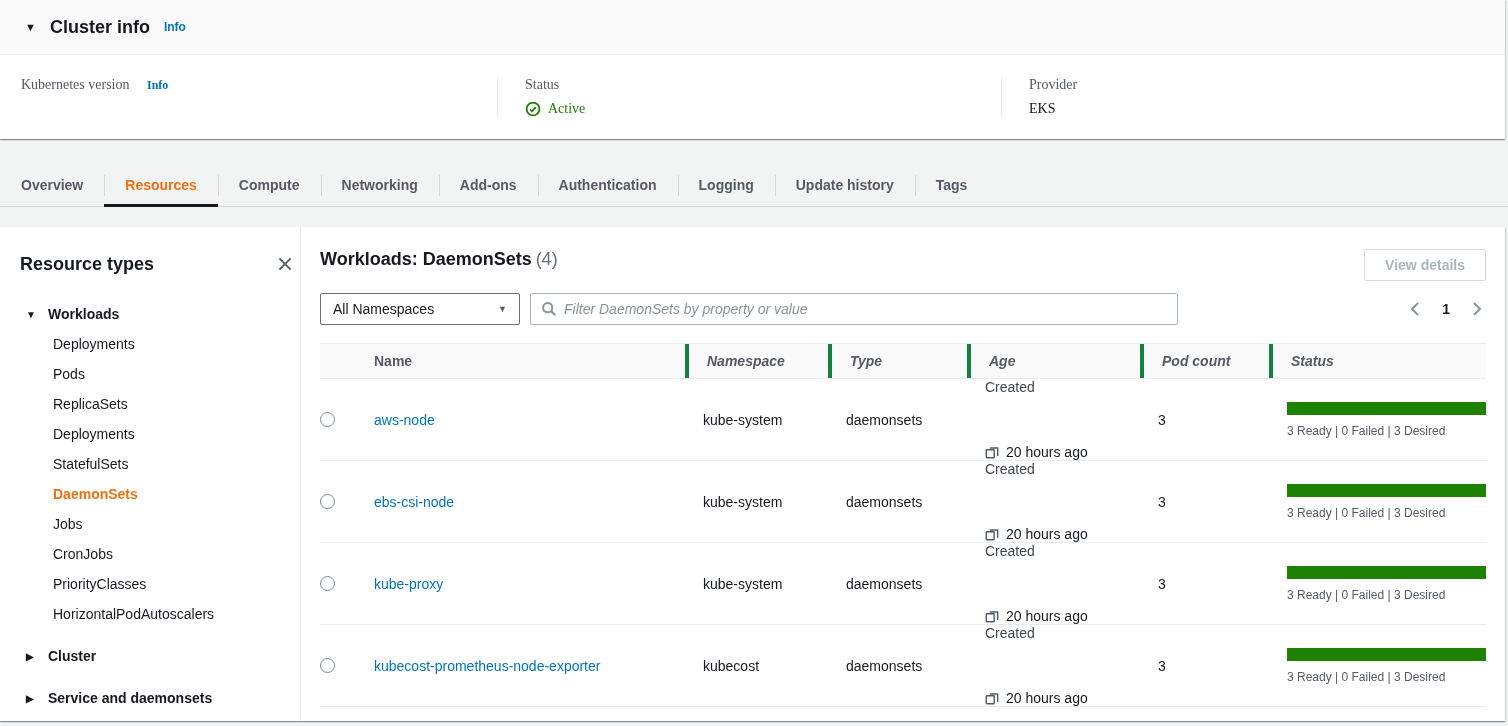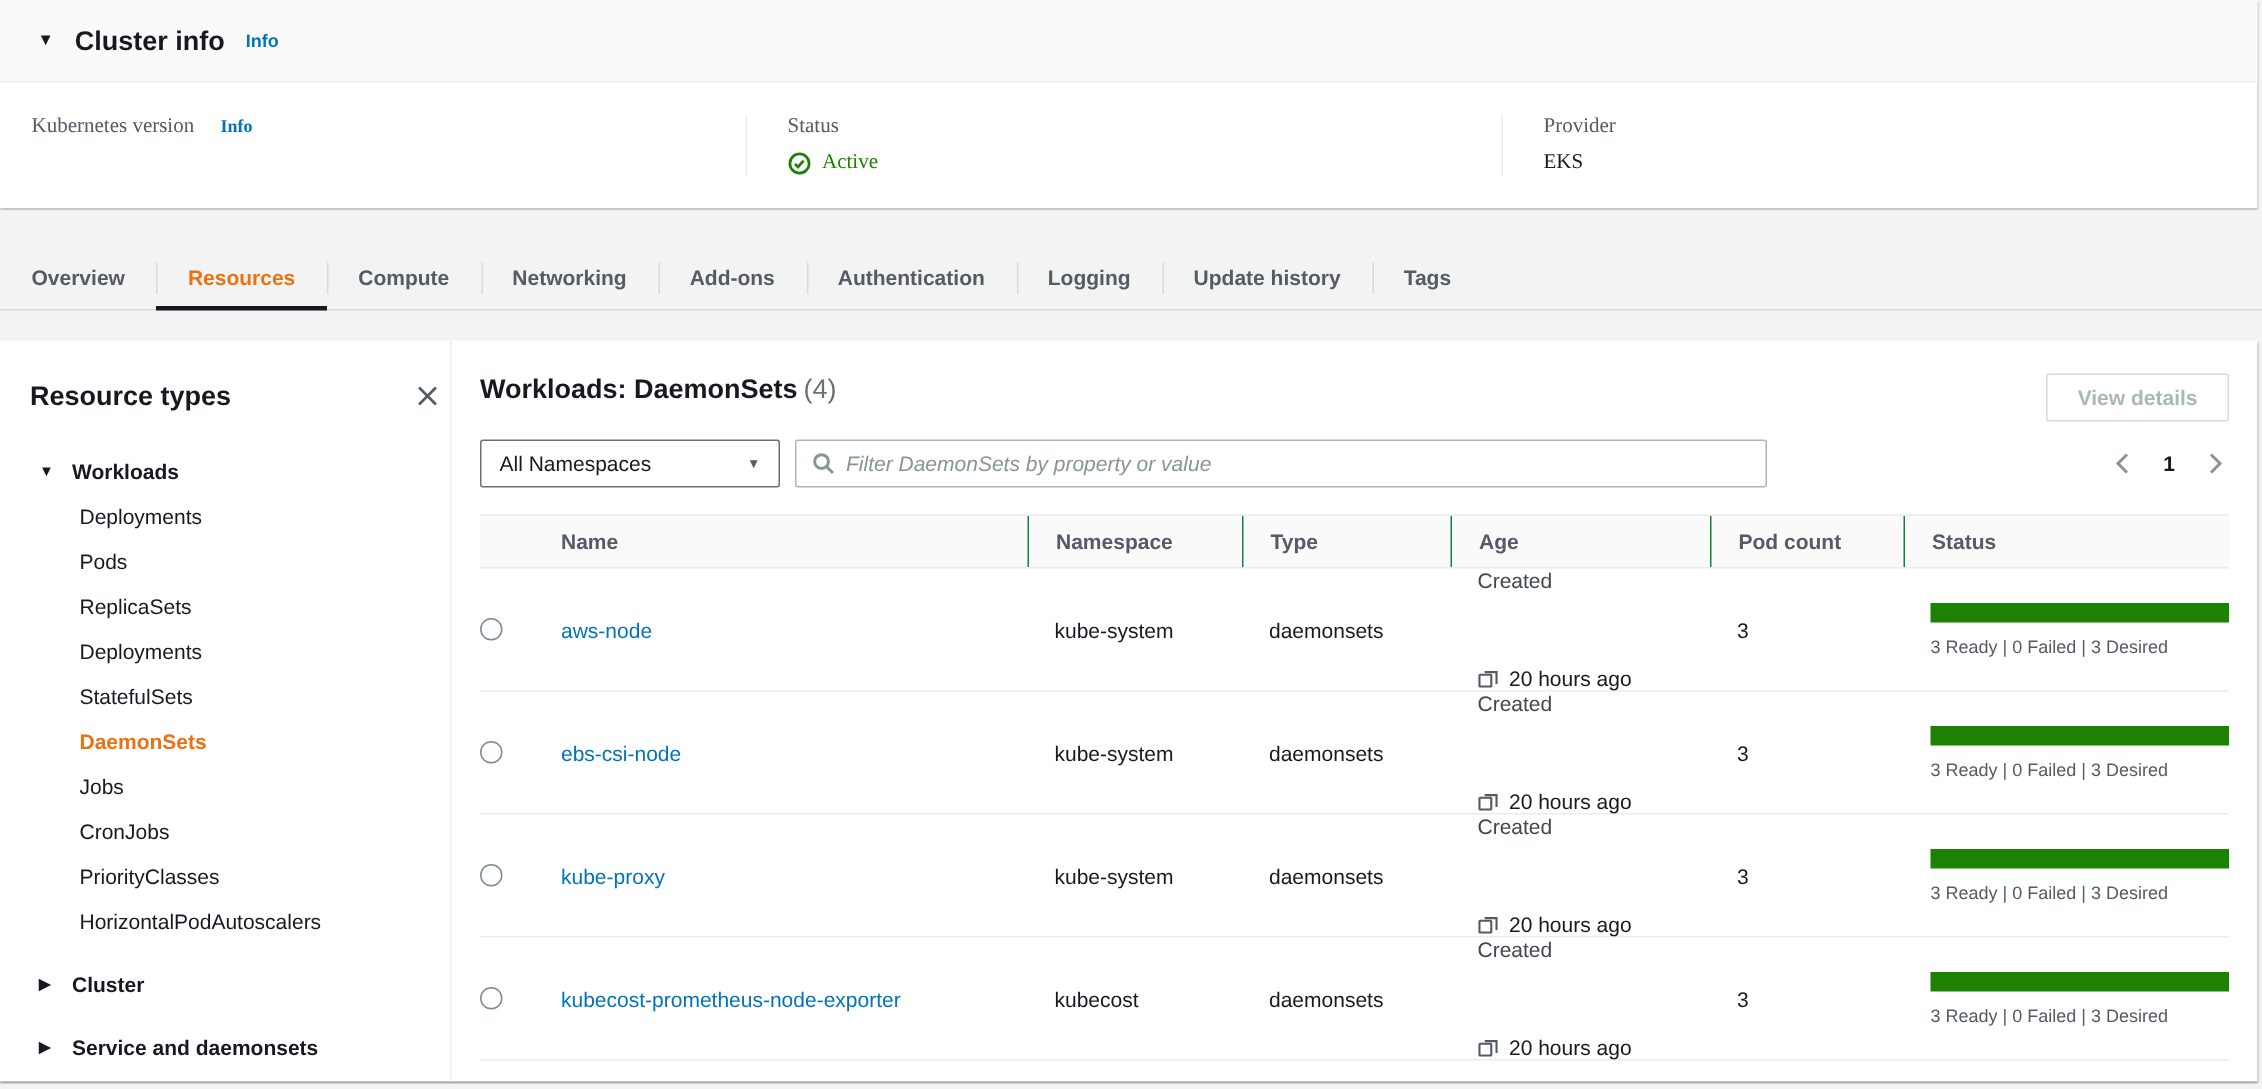--- a/index.html
+++ b/index.html
@@ -100,21 +100,21 @@
   .thead, .trow{
     display:grid;
     grid-template-columns:44px 321px 143px 139px 173px 129px minmax(0,1fr);
   }
   .thead{
     height:36px; background:#fafafa; border-top:1px solid #eaeded; border-bottom:1px solid #eaeded;
   }
   .th{ display:flex; align-items:center; padding-left:18px; font-size:14px; font-weight:bold; color:#545b64; height:100%; }
   .th.th-sel{ padding-left:0; }
   .th.th-name{ padding-left:10px; }
-  .th:nth-child(n+3){ border-left:1px solid #15803d; }
+  .th:nth-child(n+3){ border-left:4px solid #15803d;font-style:italic; }
   .trow{ height:82px; border-bottom:1px solid #eaeded; align-items:center; }
   .td{ padding-left:18px; font-size:14px; color:#16191f; }
   .td-sel{ padding-left:0; display:flex; align-items:center; height:100%; }
   .td-name{ padding-left:10px; }
   .radio{ width:15px; height:15px; border:1px solid #7d8998; border-radius:50%; background:#fff; cursor:pointer; }
   .row-link{ color:#0073bb; text-decoration:none; cursor:pointer; }
   .td-age{ display:flex; flex-direction:column; justify-content:space-between; gap:7px; height:100%; }
   .age-created{ color:#414750; }
   .age-time{ display:flex; align-items:center; gap:7px; color:#16191f; }
   .td-status{ display:flex; flex-direction:column; justify-content:center; gap:9px; height:100%; padding-right:0; }

